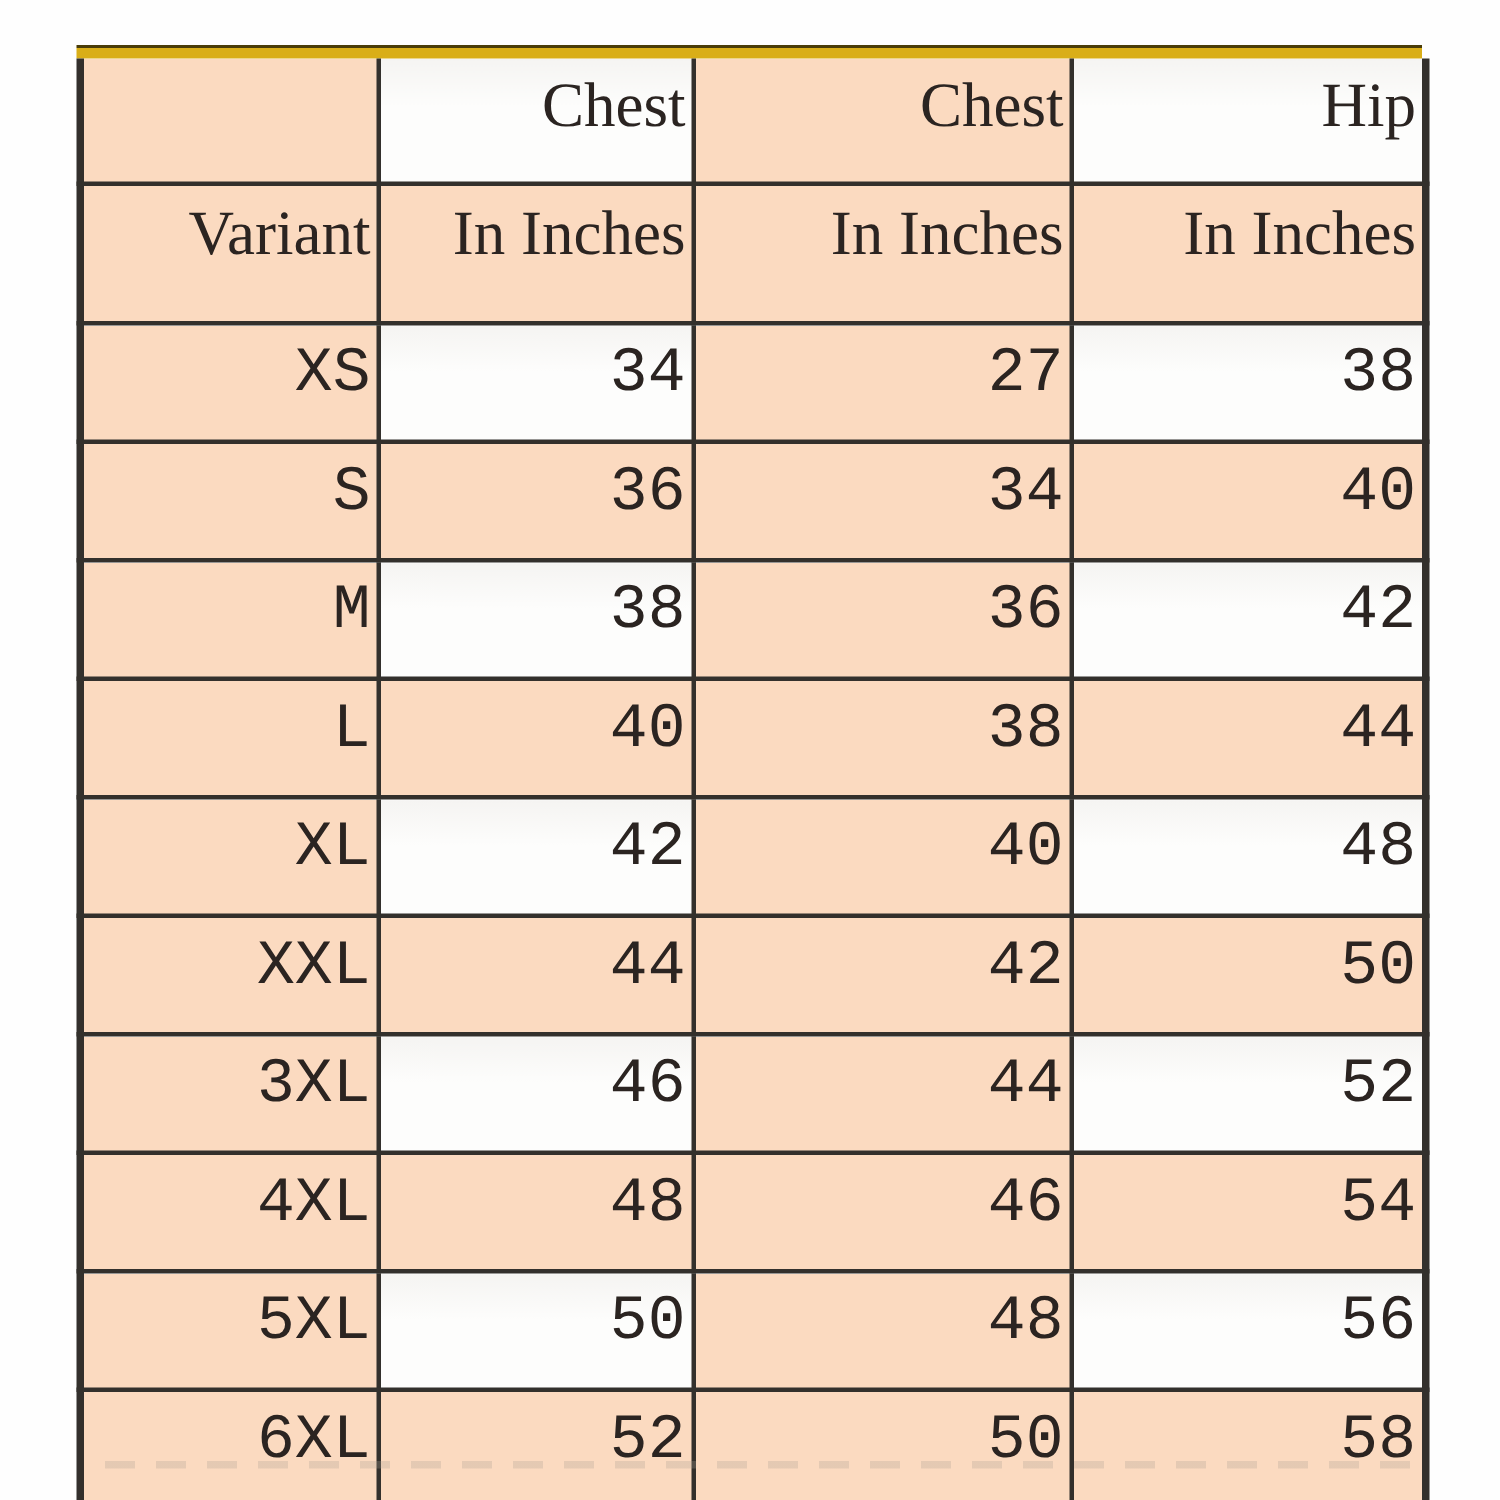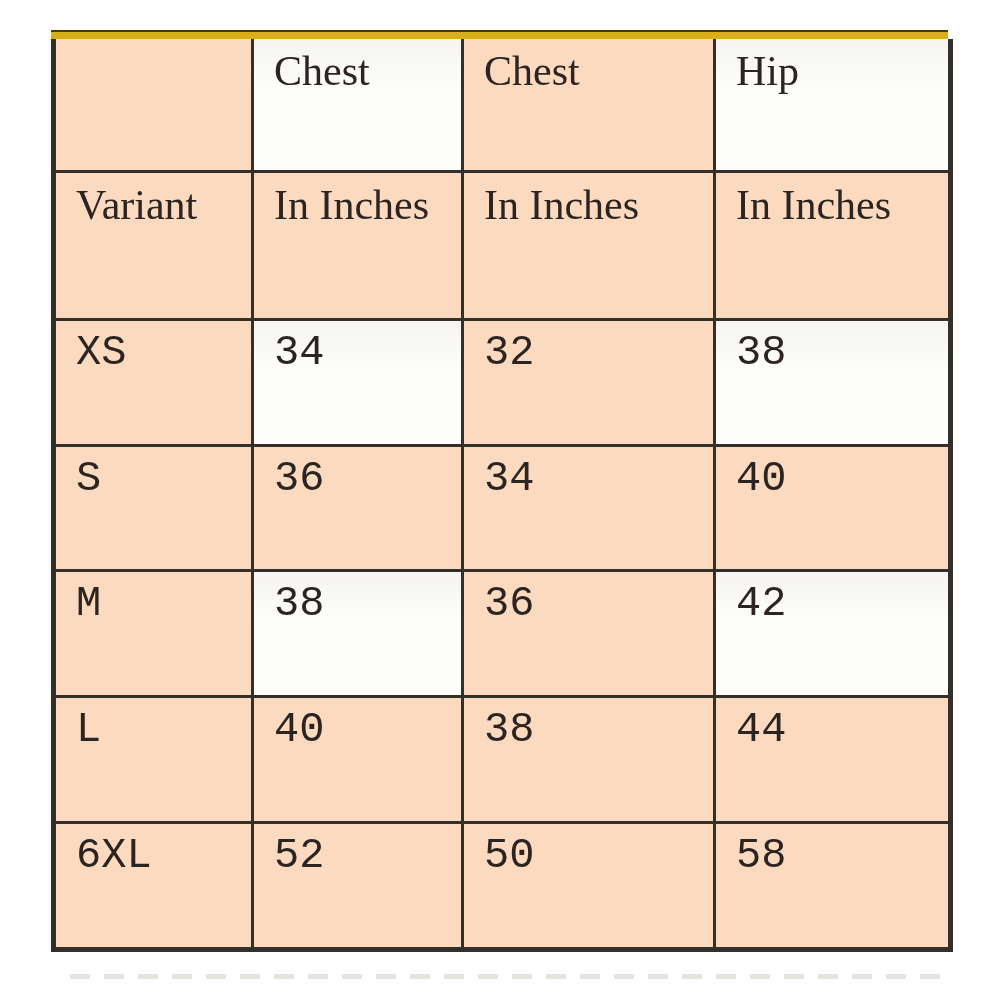--- a/index.html
+++ b/index.html
@@ -34,21 +34,21 @@
     width: 897px;
     height: 913px;
     border-collapse: collapse;
     table-layout: fixed;
     border: 5px solid var(--grid, #33302c);
     border-top: none;
   }
   table.size-chart td, table.size-chart th {
     border: 3px solid var(--grid, #33302c);
     vertical-align: top;
-    text-align: left;
+    text-align: right;
     font-size: 42px;
     line-height: 1.15;
     font-weight: 400;
     color: var(--text, #2b2421);
     padding: 8px 4px 0 20px;
     background: var(--peach, #fbdac0);
     overflow: hidden;
     white-space: nowrap;
   }
   table.size-chart tr.header-row td { border-top: none; height: 74px; }
@@ -96,41 +96,71 @@
       <tr class="subheader-row">
         <td class="col-variant">Variant</td>
         <td class="col-chest">In Inches</td>
         <td class="col-waist">In Inches</td>
         <td class="col-hip">In Inches</td>
       </tr>
 
     <tr class="data-row alt">
           <td class="col-variant">XS</td>
           <td class="col-chest">34</td>
-          <td class="col-waist">32</td>
+          <td class="col-waist">27</td>
           <td class="col-hip">38</td>
         </tr>
         <tr class="data-row">
           <td class="col-variant">S</td>
           <td class="col-chest">36</td>
           <td class="col-waist">34</td>
           <td class="col-hip">40</td>
         </tr>
         <tr class="data-row alt">
           <td class="col-variant">M</td>
           <td class="col-chest">38</td>
           <td class="col-waist">36</td>
           <td class="col-hip">42</td>
         </tr>
         <tr class="data-row">
           <td class="col-variant">L</td>
           <td class="col-chest">40</td>
           <td class="col-waist">38</td>
           <td class="col-hip">44</td>
         </tr>
+        <tr class="data-row alt">
+          <td class="col-variant">XL</td>
+          <td class="col-chest">42</td>
+          <td class="col-waist">40</td>
+          <td class="col-hip">48</td>
+        </tr>
+        <tr class="data-row">
+          <td class="col-variant">XXL</td>
+          <td class="col-chest">44</td>
+          <td class="col-waist">42</td>
+          <td class="col-hip">50</td>
+        </tr>
+        <tr class="data-row alt">
+          <td class="col-variant">3XL</td>
+          <td class="col-chest">46</td>
+          <td class="col-waist">44</td>
+          <td class="col-hip">52</td>
+        </tr>
+        <tr class="data-row">
+          <td class="col-variant">4XL</td>
+          <td class="col-chest">48</td>
+          <td class="col-waist">46</td>
+          <td class="col-hip">54</td>
+        </tr>
+        <tr class="data-row alt">
+          <td class="col-variant">5XL</td>
+          <td class="col-chest">50</td>
+          <td class="col-waist">48</td>
+          <td class="col-hip">56</td>
+        </tr>
         <tr class="data-row">
           <td class="col-variant">6XL</td>
           <td class="col-chest">52</td>
           <td class="col-waist">50</td>
           <td class="col-hip">58</td>
         </tr>
       </tbody>
   </table>
 
   <div class="scan-artifact"></div>

